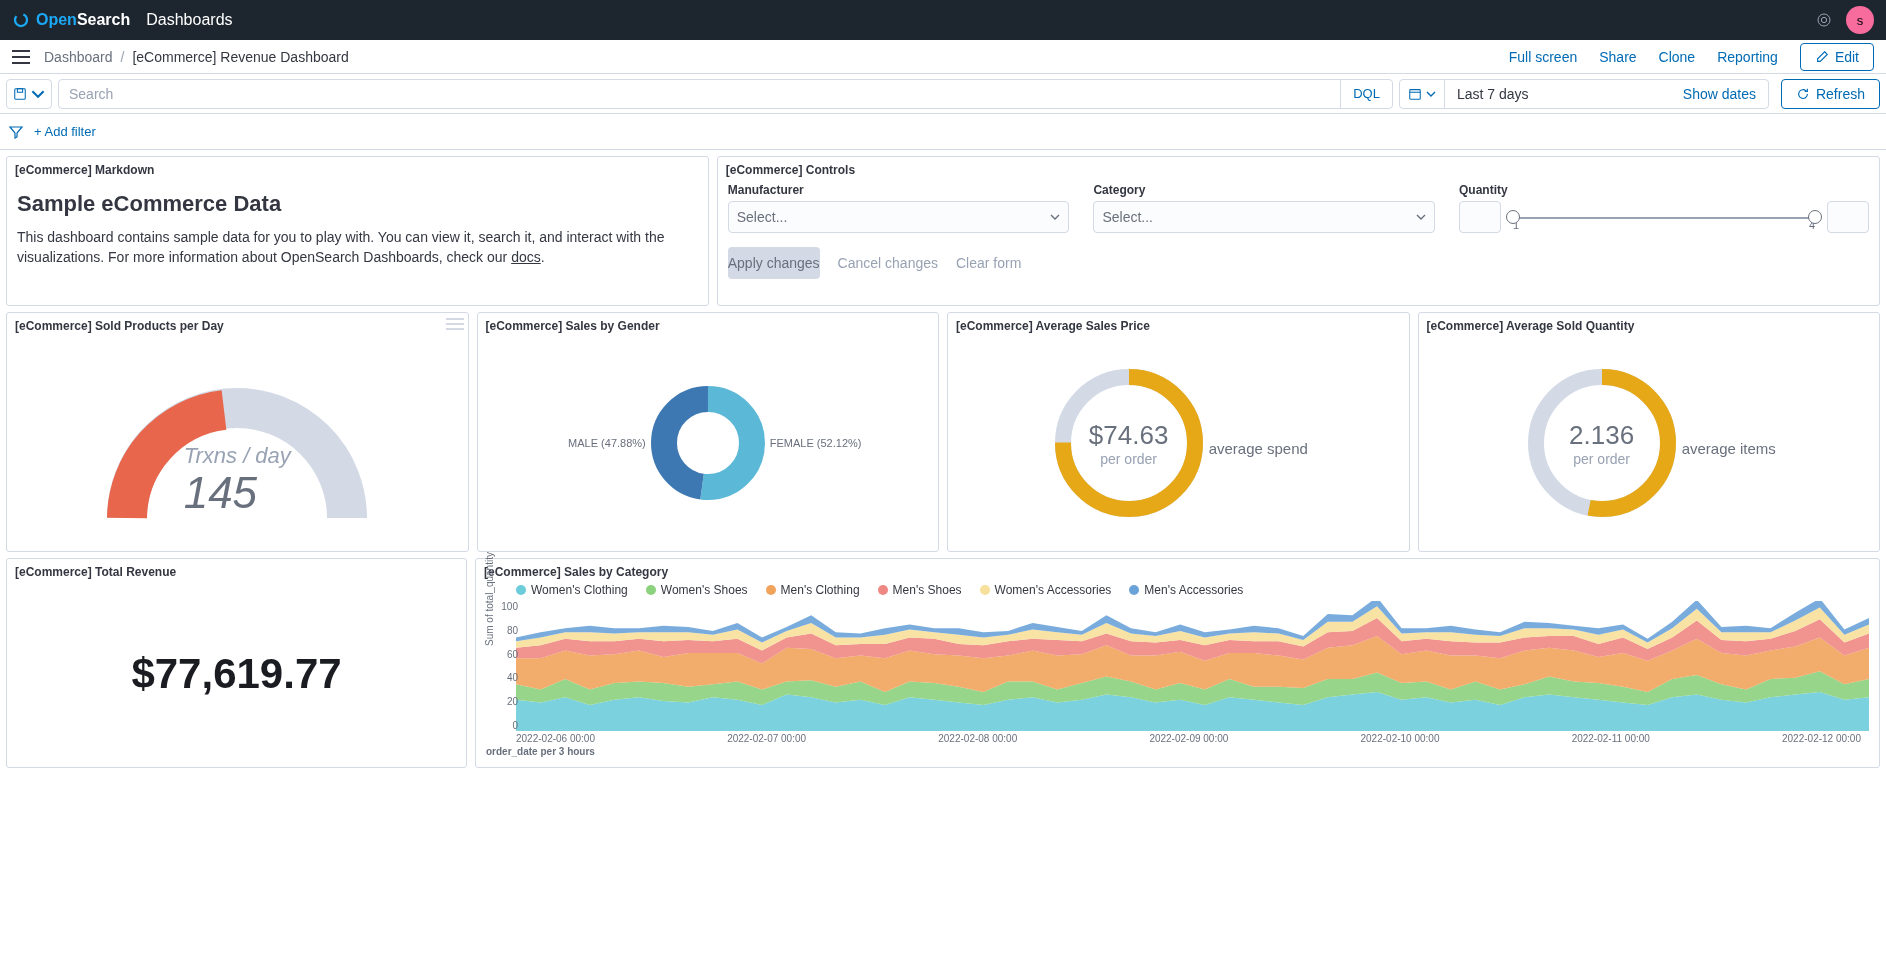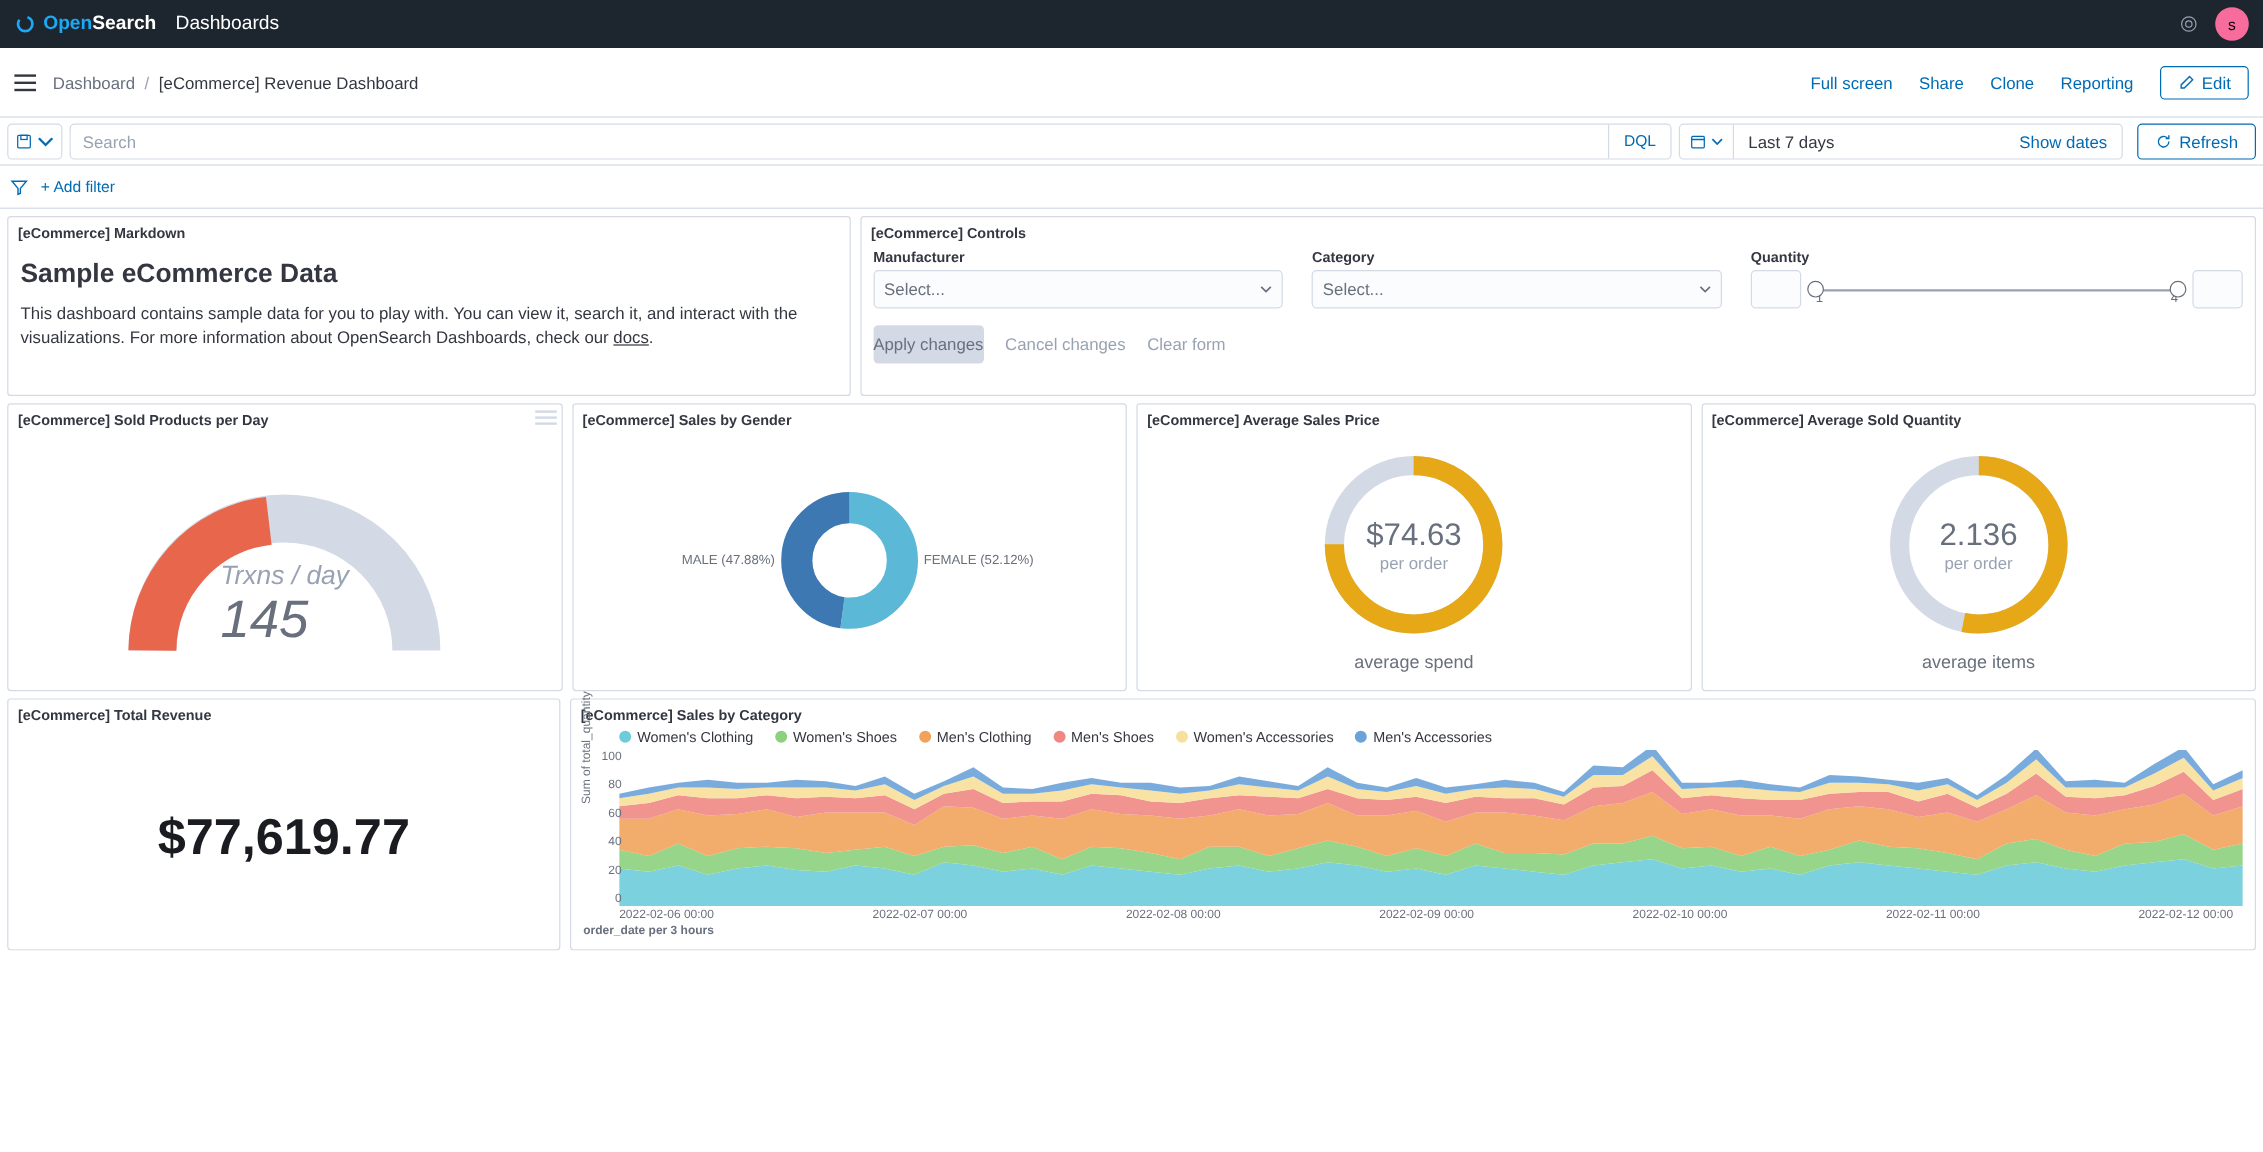--- a/index.html
+++ b/index.html
@@ -10,21 +10,21 @@
   .brand { display: flex; align-items: center; gap: 6px; color: #fff; font-size: 16px; font-weight: 600; }
   .brand .logo { width: 18px; height: 18px; }
   .brand .osd-open { color: #1ba9f5; font-weight: 700; }
   .brand .osd-search { color: #fff; font-weight: 700; }
   .brand .osd-dash { color: #fff; font-weight: 400; margin-left: 16px; }
   .header-right { display: flex; align-items: center; gap: 14px; }
   .help-icon { width: 16px; height: 16px; color: #98a2b3; }
   .avatar { width: 28px; height: 28px; border-radius: 50%; background: #f76c9c; color: #000; display: flex; align-items: center; justify-content: center; font-size: 13px; font-weight: 500; }
 
   
-  .app-bar { height: 58px; border-bottom: 1px solid #d3dae6; display: flex; align-items: center; padding: 0 12px; gap: 14px; }
+  .app-bar { height: 34px; border-bottom: 1px solid #d3dae6; display: flex; align-items: center; padding: 0 12px; gap: 14px; }
   .hamburger { width: 18px; height: 14px; display: flex; flex-direction: column; justify-content: space-between; cursor: pointer; }
   .hamburger span { height: 2px; background: #343741; width: 100%; }
   .breadcrumbs { display: flex; align-items: center; gap: 8px; font-size: 14px; }
   .breadcrumbs .crumb-parent { color: #69707d; }
   .breadcrumbs .sep { color: #98a2b3; }
   .breadcrumbs .crumb-current { color: #343741; font-weight: 500; }
   .app-bar-actions { margin-left: auto; display: flex; align-items: center; gap: 22px; }
   .link-action { color: #006bb4; font-size: 14px; cursor: pointer; }
   .edit-btn { border: 1px solid #006bb4; color: #006bb4; background: #fff; border-radius: 4px; padding: 5px 14px; display: flex; align-items: center; gap: 6px; font-size: 14px; cursor: pointer; }
   .edit-btn svg { width: 14px; height: 14px; }
@@ -86,21 +86,21 @@
   .gauge-wrap { position: relative; width: 100%; height: 100%; display:flex; align-items:center; justify-content:center; }
   .gauge-center { position:absolute; left:50%; transform:translateX(-50%); text-align:left; top: 108px; font-style: italic; }
   .gauge-label { font-size: 22px; color: #98a2b3; }
   .gauge-value { font-size: 44px; font-weight: 400; color: #69707d; line-height: 1; margin-top:2px;}
 
   .donut-wrap { display:flex; align-items:center; justify-content:center; height:100%; position:relative; }
   .donut-label { font-size: 11px; color: #69707d; position:absolute; top:50%; transform:translateY(-50%); }
   .donut-label.left { right: calc(50% + 62px); text-align:right; }
   .donut-label.right { left: calc(50% + 62px); }
 
-  .goal-wrap { display:flex; flex-direction:column; align-items:center; justify-content:center; height:100%; }
+  .goal-wrap { display:flex; flex-direction:row; align-items:center; justify-content:center; height:100%; }
   .goal-ring { position:relative; width:160px; height:160px; }
   .goal-center { position:absolute; top:50%; left:50%; transform:translate(-50%,-50%); text-align:center; }
   .goal-value { font-size: 26px; color:#69707d; }
   .goal-sub { font-size:14px; color:#98a2b3; }
   .goal-caption { margin-top: 10px; font-size:15px; color:#69707d; }
 
   .big-number { display:flex; align-items:center; justify-content:center; height:100%; font-size: 42px; font-weight:700; color:#1a1c21; }
   .chart-legend { display:flex; gap:18px; padding:2px 0 4px 30px; font-size:12px; color:#343741; flex-wrap:wrap;}
   .legend-item { display:flex; align-items:center; gap:5px; }
   .legend-dot { width:10px; height:10px; border-radius:50%; }

